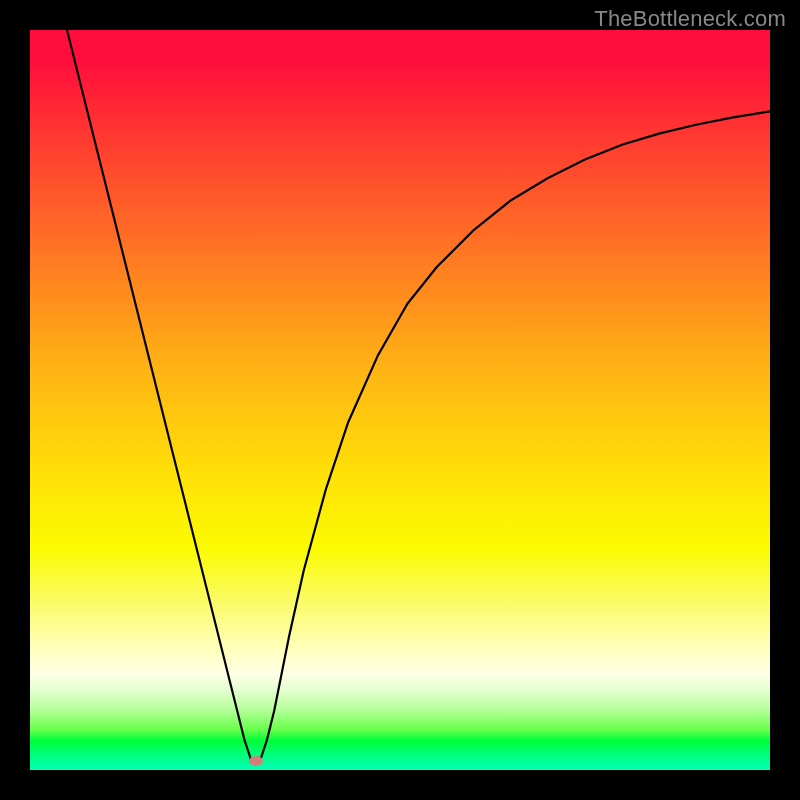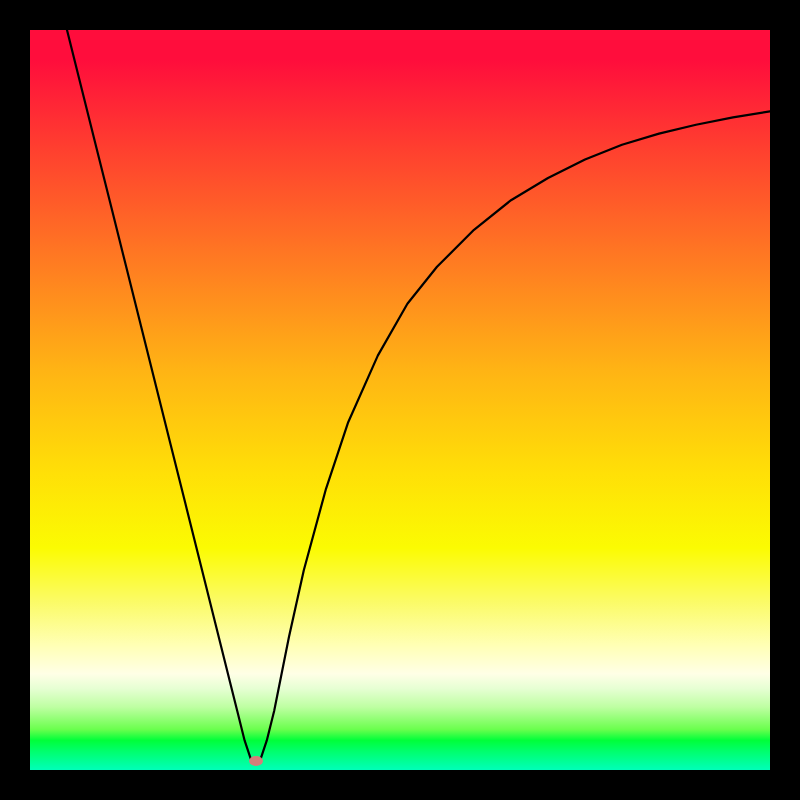--- a/index.html
+++ b/index.html
@@ -65,19 +65,20 @@
     top: 0;
     width: 740px;
     height: 740px;
     pointer-events: none;
   }
 </style>
 </head>
 <body>
 
 <div class="outer">
+  <div class="watermark">TheBottleneck.com</div>
   <div class="plot-area">
     <svg class="curve" viewBox="0 0 740 740" preserveAspectRatio="none">
       <path id="curve-path" fill="none" stroke="#000000" stroke-width="2.2" stroke-linecap="round" stroke-linejoin="round" d="M37.00,0.00 L51.80,59.20 L66.60,118.40 L81.40,177.60 L96.20,236.80 L111.00,296.00 L125.80,355.20 L140.60,414.40 L155.40,473.60 L170.20,532.80 L185.00,592.00 L199.80,651.20 L207.20,680.80 L214.60,710.40 L222.00,732.60 L229.40,732.60 L236.80,710.40 L244.20,680.80 L251.60,643.80 L259.00,606.80 L273.80,540.20 L296.00,458.80 L318.20,392.20 L347.80,325.60 L377.40,273.80 L407.00,236.80 L444.00,199.80 L481.00,170.20 L518.00,148.00 L555.00,129.50 L592.00,114.70 L629.00,103.60 L666.00,94.72 L703.00,87.32 L740.00,81.40"></path>
     </svg>
     <div class="marker" id="marker" style="left: 225.7px; top: 731.12px; background: rgb(212, 126, 122);"></div>
   </div>
 </div>
 
 </body></html>

